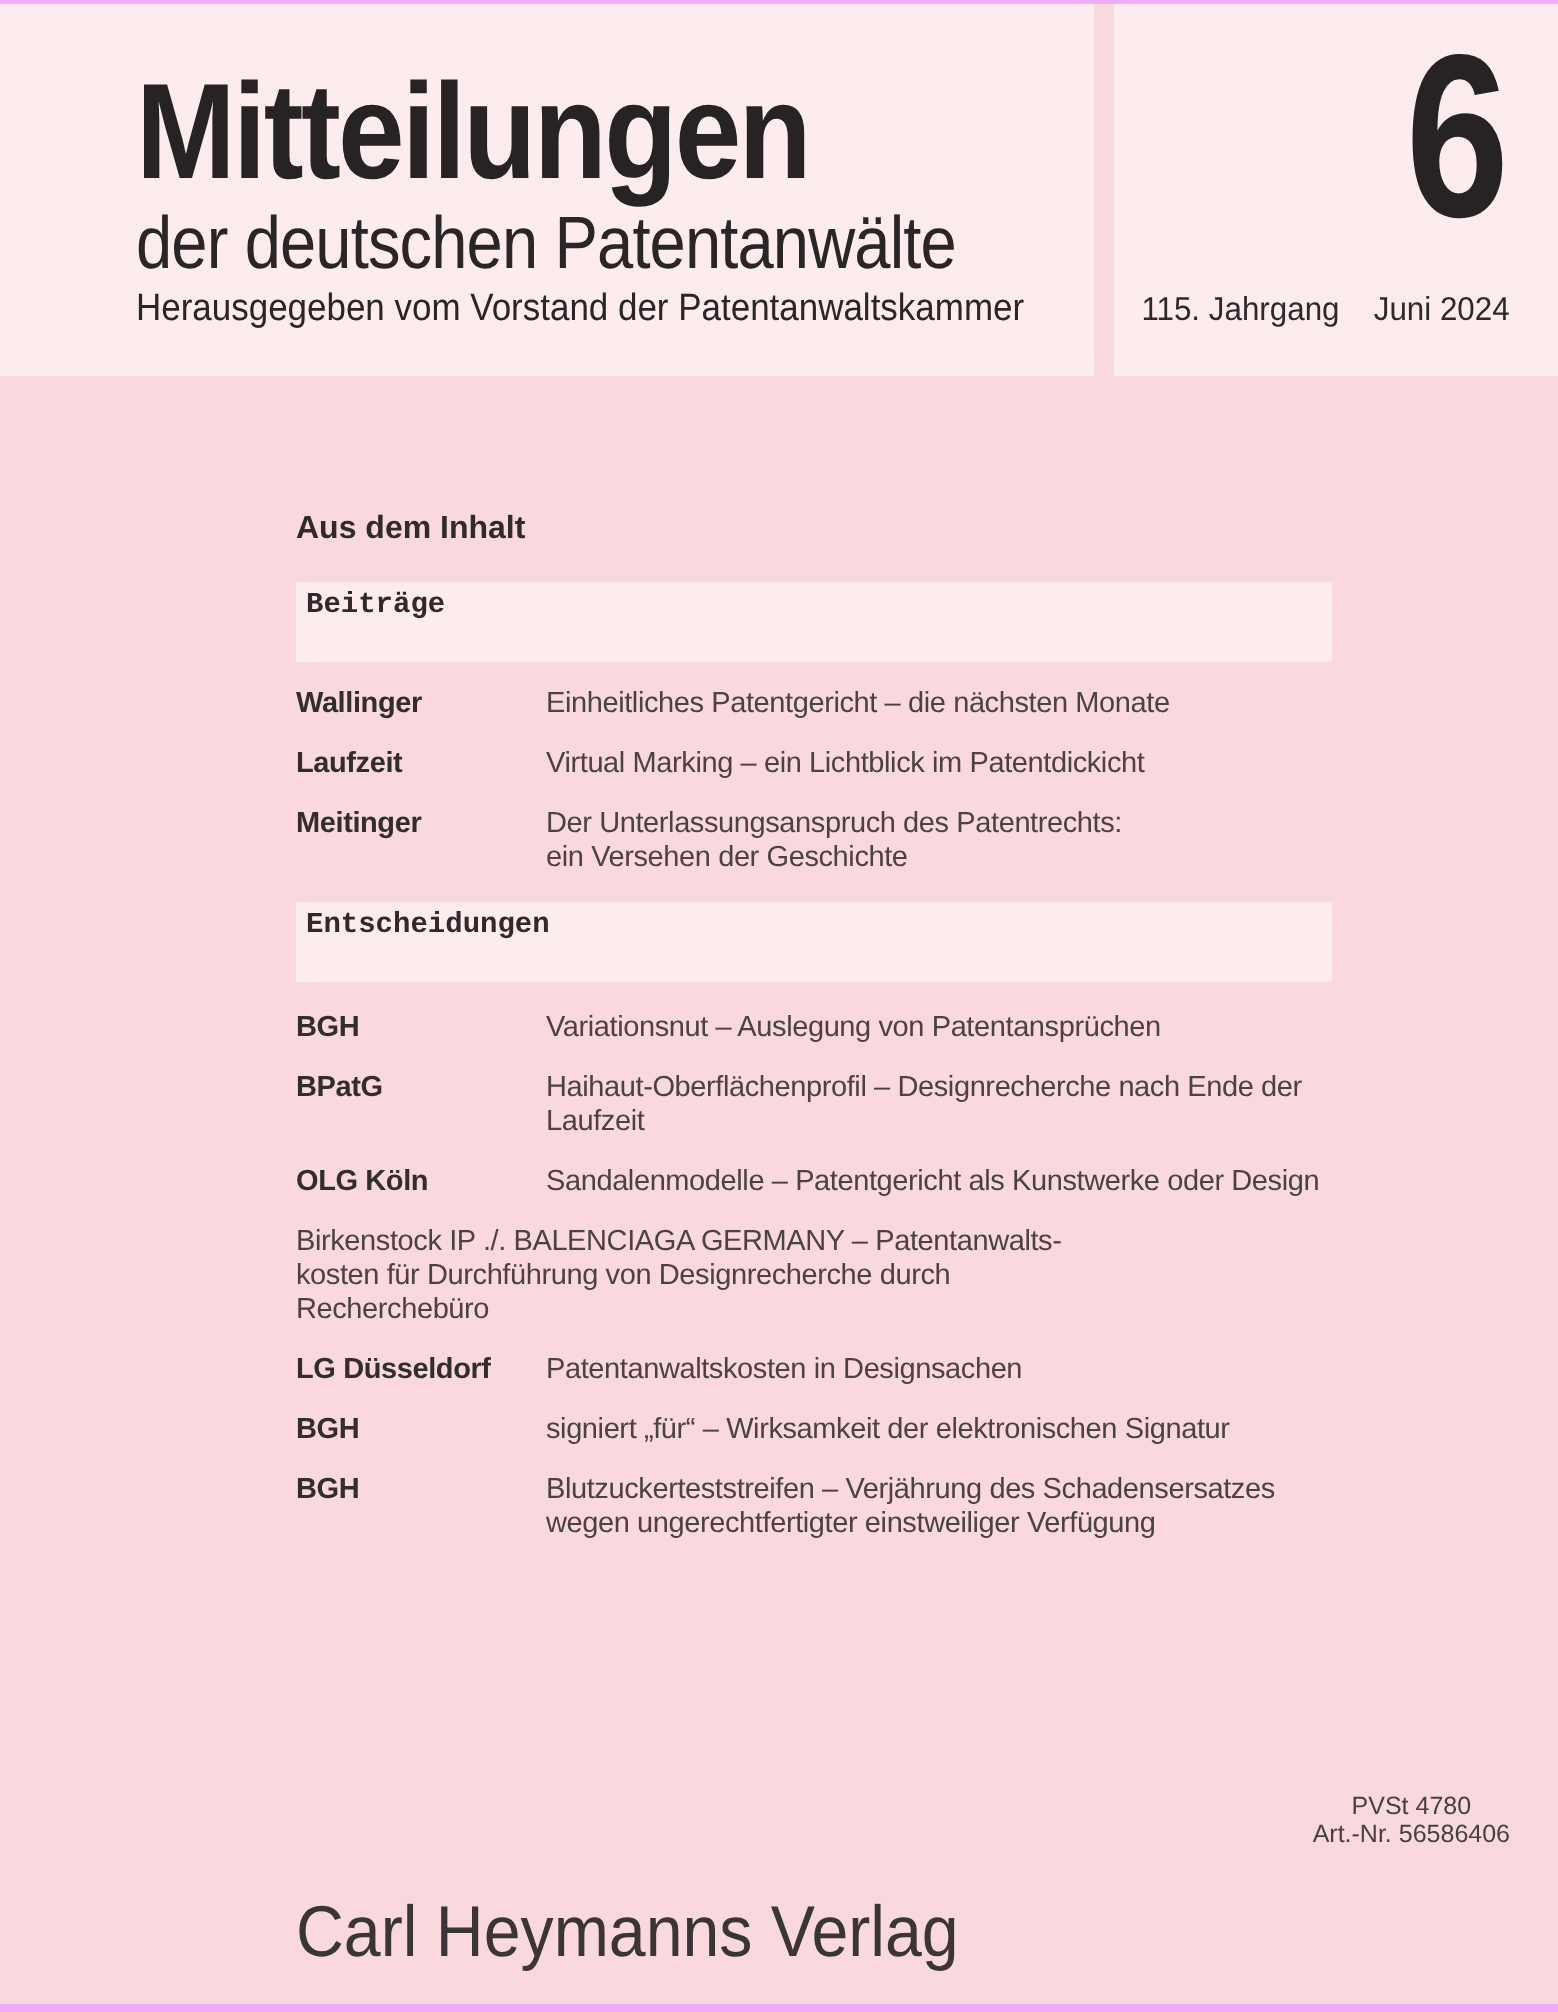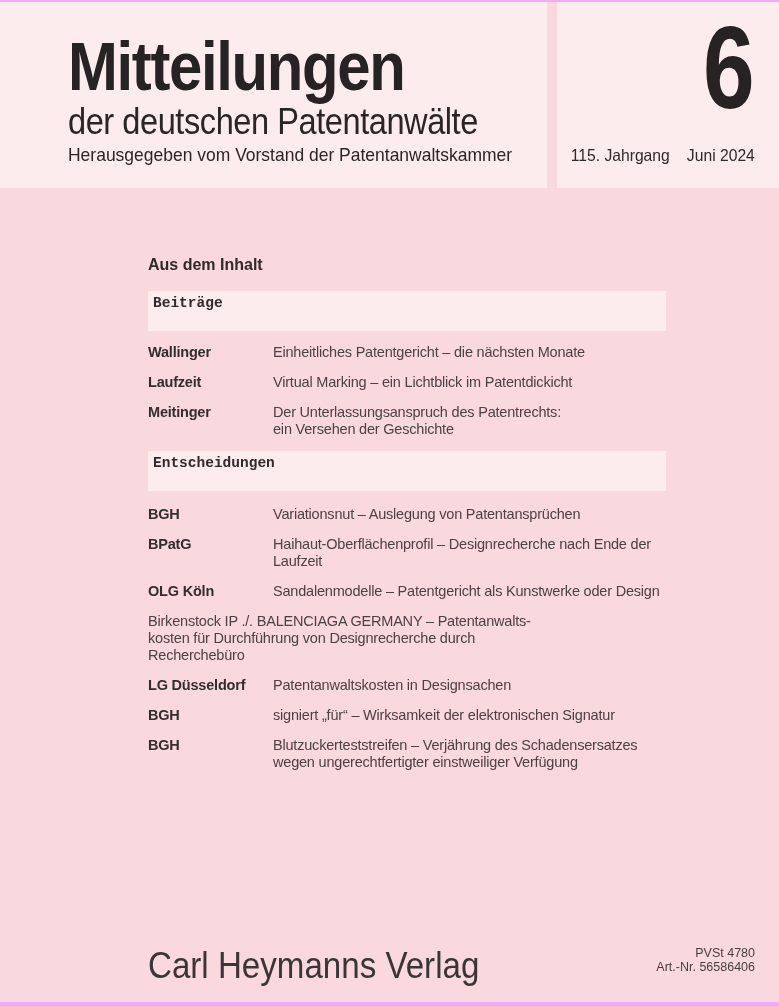--- a/index.html
+++ b/index.html
@@ -133,22 +133,22 @@
     left: 148px; top: 948px;
     font-size: 36px;
     line-height: 1;
     color: #3b3537;
     transform: scaleX(0.92);
     transform-origin: left top;
     white-space: nowrap;
   }
   .print-codes {
     position: absolute;
-    right: 24px; top: 946px;
-    text-align: right;
+    right: 24px; top: 896px;
+    text-align: center;
     font-size: 12.5px;
     line-height: 14px;
     color: #474043;
   }
 </style>
 </head>
 <body>
 
 <div class="page">
   <div class="page-bg"></div>

